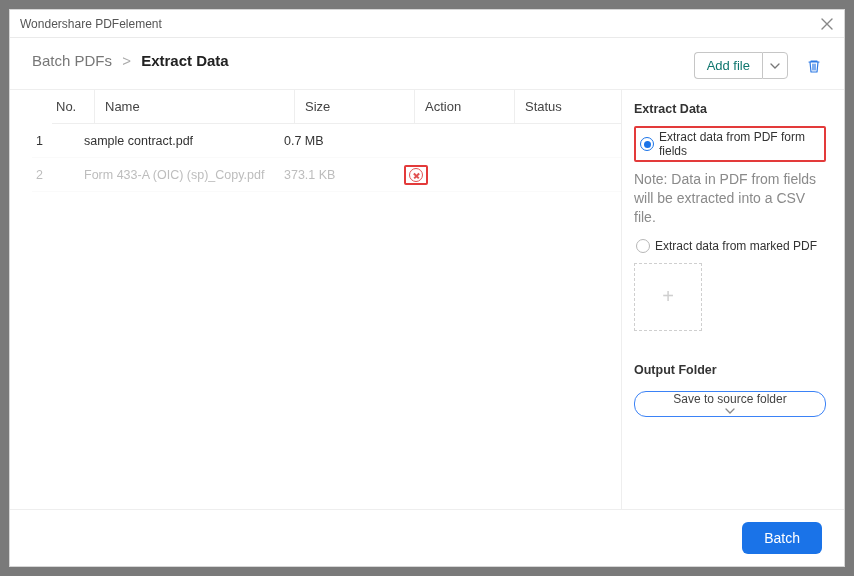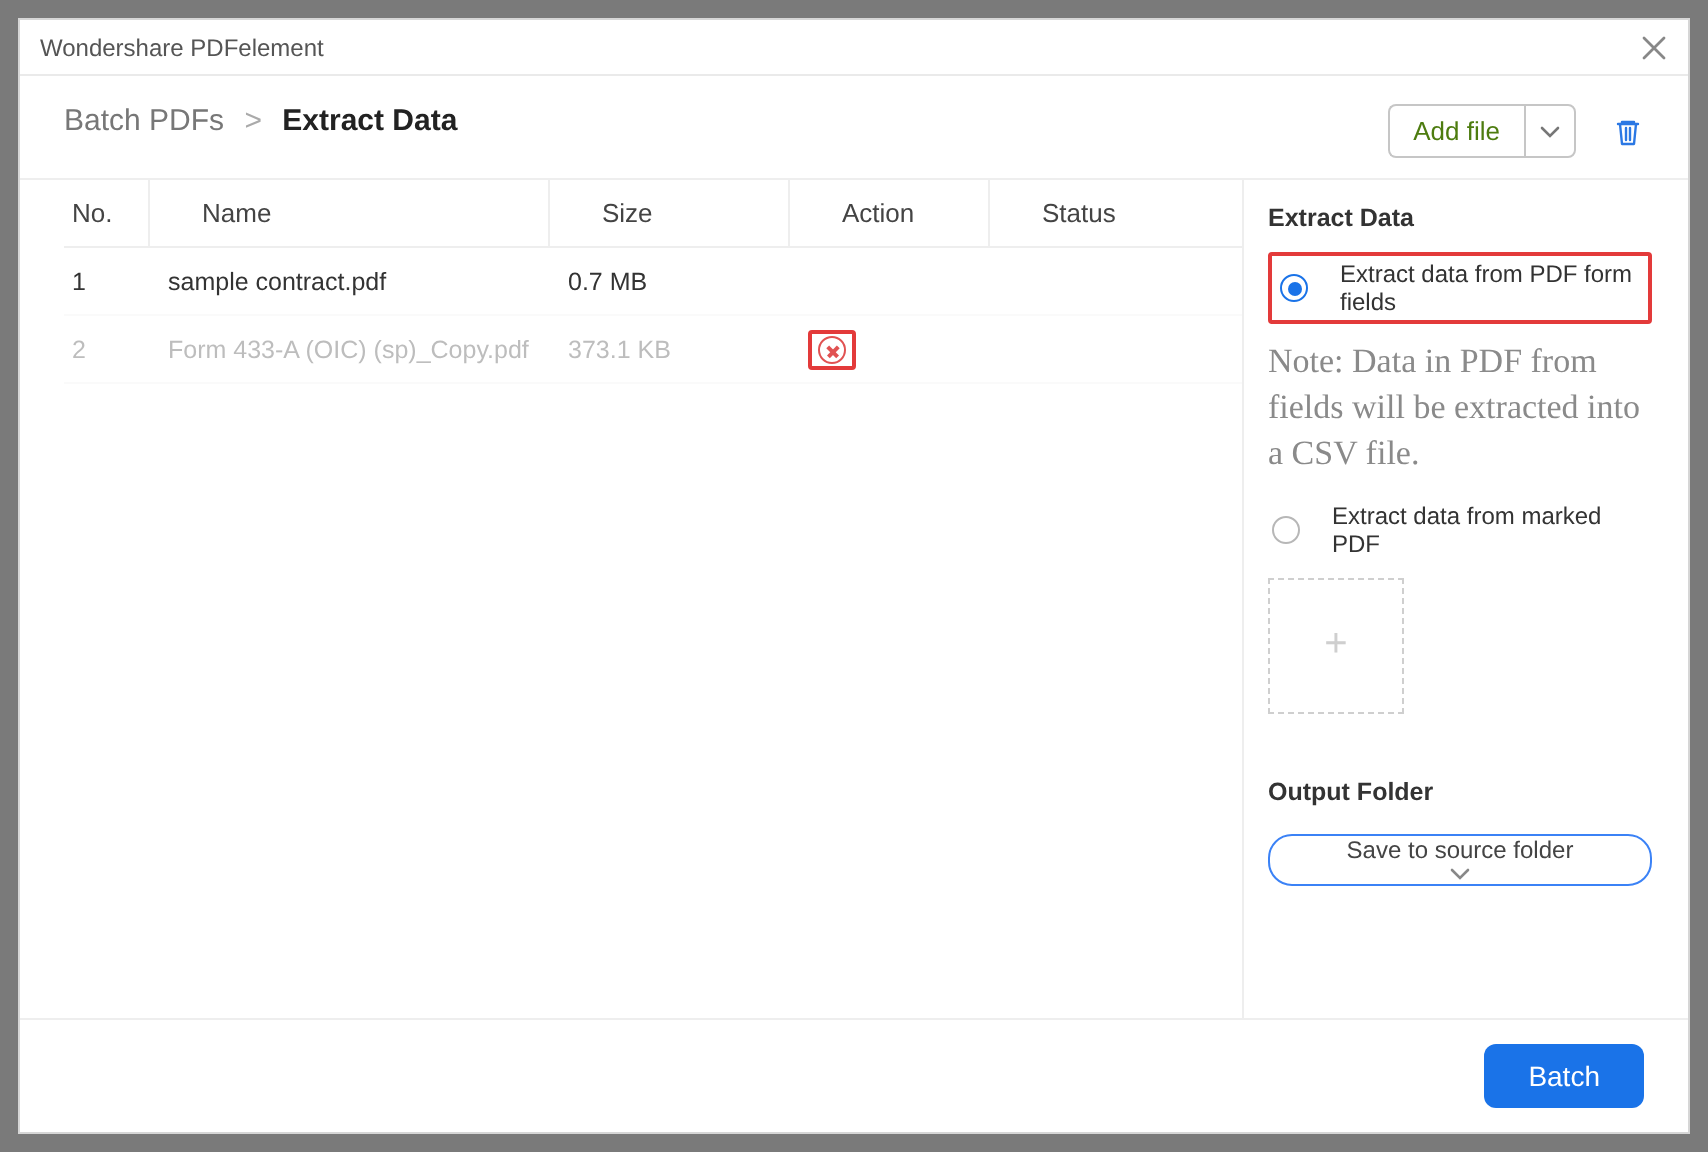--- a/index.html
+++ b/index.html
@@ -52,21 +52,21 @@
     display:flex;
   }
   .btn-main {
     border:1px solid #c6c6c6;
     border-right:none;
     border-radius:4px 0 0 4px;
     padding:5px 12px;
     background:#fff;
     font-size:13px;
     cursor:pointer;
-    color:#4d7c0f;
+    color:#0f766e;
   }
   .btn-drop {
     border:1px solid #c6c6c6;
     border-radius:0 4px 4px 0;
     padding:5px 7px;
     background:#fff;
     cursor:pointer;
     display:flex; align-items:center; justify-content:center;
   }
   .trash-icon { color:#2b78e4; cursor:pointer; }
@@ -85,22 +85,22 @@
     border-right:1px solid #eee;
     min-width:0;
   }
   .table { width:100%; }
   .thead, .trow {
     display:grid;
     grid-template-columns: 42px 200px 120px 100px 70px;
     align-items:center;
     height:34px;
   }
-  .thead { border-bottom:1px solid #eee; color:#444; font-size:13px; }
-  .thead > div { border-left:1px solid #eee; padding-left:26px; height:100%; display:flex; align-items:center;}
+  .thead { border-bottom:1px solid #eee; color:#444; font-size:13px;margin-left:20px; }
+  .thead > div { border-left:1px solid #eee; padding-left:10px; height:100%; display:flex; align-items:center;}
   .thead > div:first-child { border-left:none; padding-left:4px; }
   .trow { font-size:12.5px; color:#333; border-bottom:1px solid #fafafa; }
   .trow > div { padding-left:10px; }
   .trow > div:first-child { padding-left:4px; }
   .trow.faded { color:#bdbdbd; }
   .action-cell { display:flex; align-items:center; }
   .action-highlight {
     border:2px solid #e33a3a;
     border-radius:2px;
     padding:1px 3px;
@@ -121,39 +121,38 @@
   .right-pane {
     width:222px;
     padding: 12px 18px 10px 12px;
     font-size:12px;
     color:#333;
     display:flex;
     flex-direction:column;
     gap:6px;
   }
   .right-pane h4 { font-size:12.5px; font-weight:600; color:#333; margin-bottom:4px; }
-  .radio-row { display:flex; align-items:center; gap:16px; padding:2px 2px; }
+  .radio-row { display:flex; align-items:center; gap:5px; padding:2px 2px; }
   .radio-outer {
     width:14px; height:14px; border-radius:50%;
     border:1.5px solid #b7b7b7; display:flex; align-items:center; justify-content:center;
     flex-shrink:0;
   }
   .radio-outer.selected { border-color:#1a73e8; }
   .radio-inner { width:7px; height:7px; border-radius:50%; background:#1a73e8; }
   .highlight-red {
     border:2px solid #e33a3a;
     border-radius:2px;
     padding:2px 4px;
   }
   .note {
-    font-size:17px;
+    font-size:14px;
     color:#8a8a8a;
     line-height:1.35;
     margin: 2px 0 4px 0;
-    font-family: Liberation Serif, serif;
   }
   .dropzone {
     margin-top:2px;
     width:68px; height:68px;
     border:1px dashed #cfcfcf;
     display:flex; align-items:center; justify-content:center;
     color:#cfcfcf;
     font-size:20px;
     cursor:pointer;
   }

